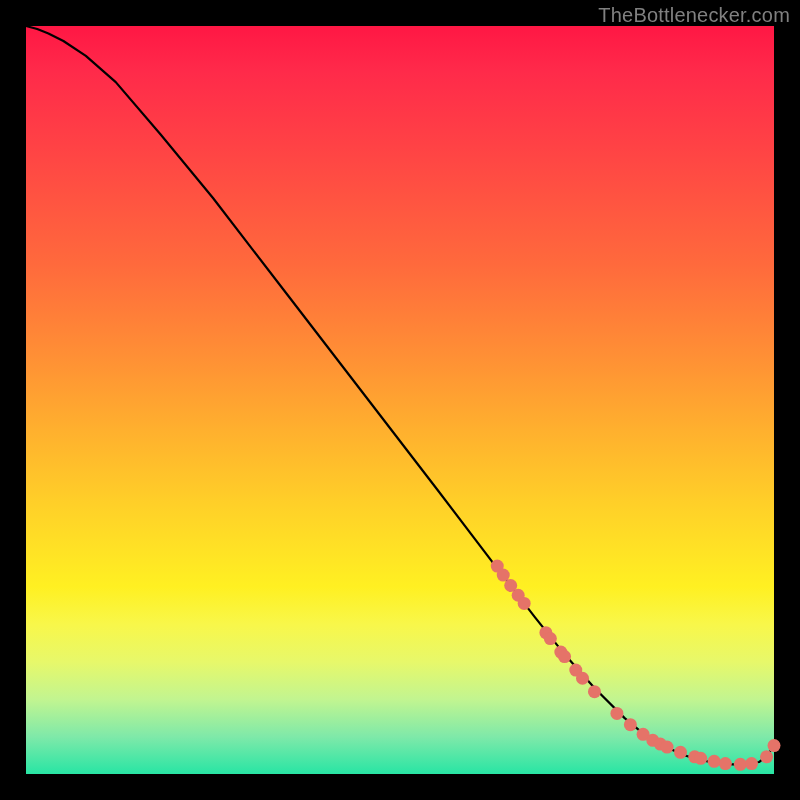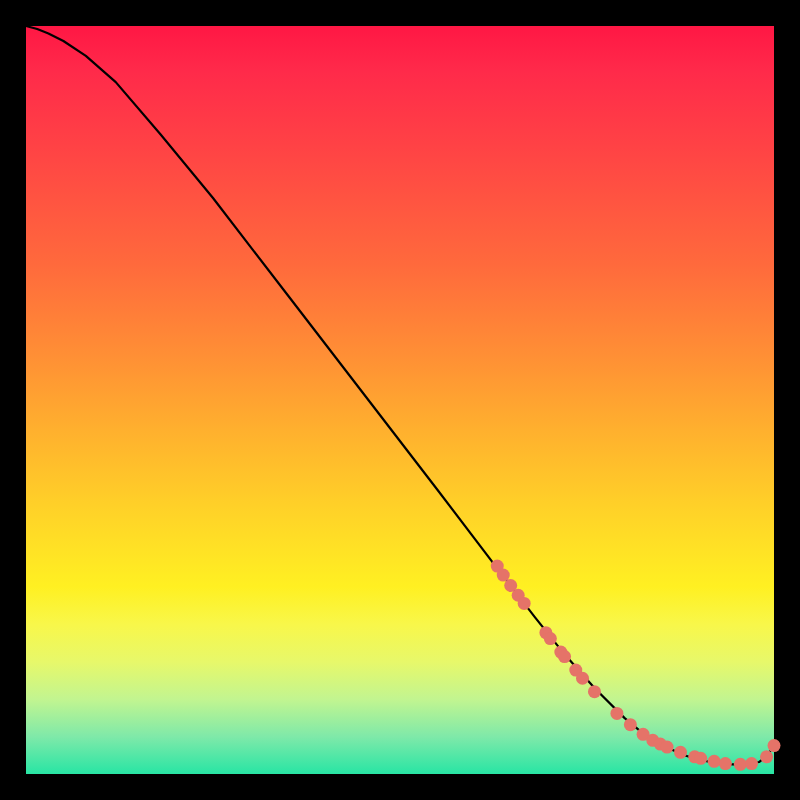--- a/index.html
+++ b/index.html
@@ -93,13 +93,14 @@
         <circle cx="674.70" cy="732.29" r="6.5" fill="#e57368" stroke="#c05a50" stroke-width="0"></circle>
         <circle cx="688.16" cy="735.28" r="6.5" fill="#e57368" stroke="#c05a50" stroke-width="0"></circle>
         <circle cx="699.38" cy="737.53" r="6.5" fill="#e57368" stroke="#c05a50" stroke-width="0"></circle>
         <circle cx="714.34" cy="738.28" r="6.5" fill="#e57368" stroke="#c05a50" stroke-width="0"></circle>
         <circle cx="725.56" cy="737.53" r="6.5" fill="#e57368" stroke="#c05a50" stroke-width="0"></circle>
         <circle cx="740.52" cy="730.80" r="6.5" fill="#e57368" stroke="#c05a50" stroke-width="0"></circle>
         <circle cx="748.00" cy="719.58" r="6.5" fill="#e57368" stroke="#c05a50" stroke-width="0"></circle>
       </g>
   </svg>
 
+  <div class="watermark">TheBottlenecker.com</div>
 </div>
 
 </body></html>

